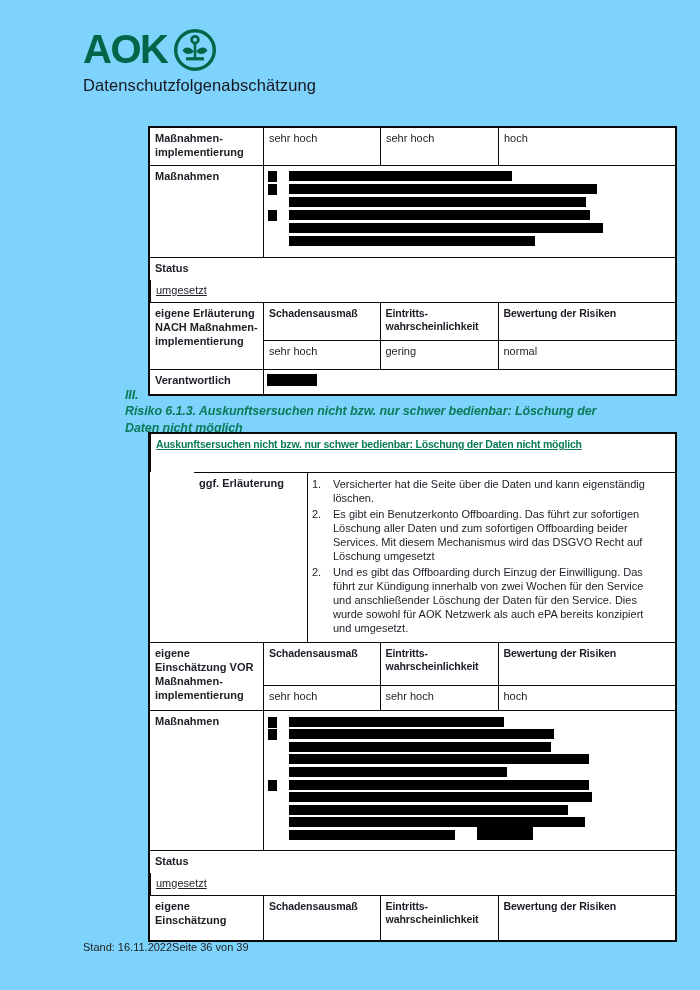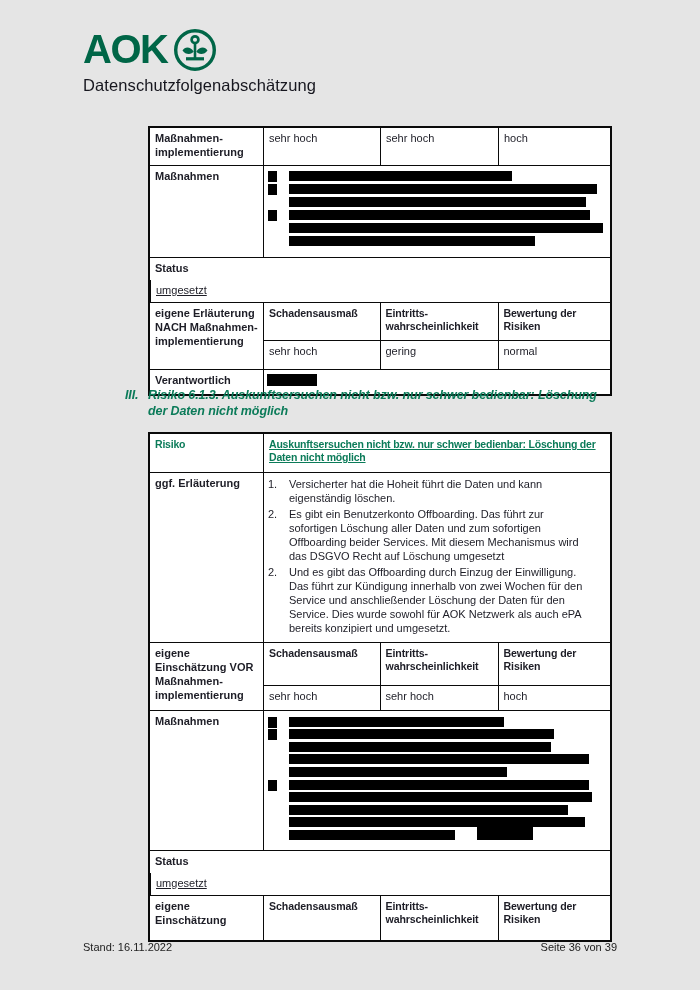--- a/index.html
+++ b/index.html
@@ -3,47 +3,47 @@
 <meta charset="utf-8">
 <style>
   :root{
     --brand-green:#006647;
     --heading-green:#0b7b59;
     --ink:#1d1d26;
     --line:#0a0a0a;
   }
   *{box-sizing:border-box;margin:0;padding:0;}
   body{background:#fff;font-family:"Liberation Sans",sans-serif;}
-  .page{position:relative;width:700px;height:990px;background:#e5e5e5;overflow:hidden;padding-left:19px;}
+  .page{position:relative;width:700px;height:990px;background:#7dd3fc;overflow:hidden;padding-left:19px;}
 
   
   .hdr{position:absolute;left:83px;top:26px;}
   .logo{display:flex;align-items:flex-start;}
   .logo-text{font-size:40px;font-weight:bold;color:var(--brand-green);letter-spacing:-1.5px;line-height:46px;}
   .emblem{margin-left:5px;margin-top:1px;}
   .doc-title{margin-top:3px;font-size:16.5px;font-weight:normal;color:#17171f;letter-spacing:0.1px;}
 
   
-  .tbl{position:absolute;left:148px;width:464px;border:2px solid var(--line);background:#fff;}
+  .tbl{position:absolute;left:148px;width:529px;border:2px solid var(--line);background:#fff;}
   .tbl1{top:126px;}
   .tbl2{top:432px;}
   .row{display:flex;align-items:stretch;}
   .row + .row{border-top:1.5px solid var(--line);}
   .cell{padding:4px 5px;font-size:11px;line-height:1.27;color:var(--ink);}
   .lbl{font-weight:bold;}
   .c1{width:113px;flex:none;}
   .bL{border-left:1.5px solid var(--line);}
   .c2{width:117px;flex:none;}
   .c3{width:118px;flex:none;}
   .c4{flex:1;}
   .grow{flex:1;text-decoration:underline;}
   .green{color:var(--heading-green);font-weight:bold;font-size:10.5px;letter-spacing:-0.2px;}
   .h37{min-height:37px;} .h92{min-height:92px;} .h26{min-height:26px;flex-direction:column;}
   .h29{min-height:29px;} .h25{min-height:25px;} .h38{min-height:38px;}
-  .h158{min-height:158px;} .h42{min-height:42px;} .h140{min-height:140px;} .h44{min-height:44px;}
+  .h158{min-height:158px;margin-left:44px;} .h42{min-height:42px;} .h140{min-height:140px;} .h44{min-height:44px;}
 
   
   .sub{flex:1;display:flex;flex-direction:column;border-left:1.5px solid var(--line);}
   .subrow{display:flex;align-items:stretch;}
   .subrow + .subrow{border-top:1.5px solid var(--line);}
   .s1{width:115.5px;flex:none;}
   .s2{width:118px;flex:none;}
   .s3{flex:1;}
   .hcell{font-weight:bold;font-size:10.6px;letter-spacing:-0.1px;word-break:break-word;}
 
@@ -59,26 +59,26 @@
   .no-indent .bar-line{padding-left:0;height:16px;}
   .no-indent .bar{height:12px;}
 
   
   .erl-cell{flex:1;border-left:1.5px solid var(--line);padding:5px 17px 4px 3px;}
   .li{display:flex;margin-bottom:2px;}
   .li .num{width:22px;flex:none;font-size:11px;line-height:1.27;color:var(--ink);padding-left:1px;}
   .li .txt{flex:1;font-size:11px;line-height:1.27;color:var(--ink);}
 
   
-  .heading{position:absolute;left:125px;top:387px;width:494px;display:flex;color:var(--heading-green);font-style:italic;font-weight:600;font-size:12.5px;line-height:1.3;letter-spacing:-0.1px;}
+  .heading{position:absolute;left:125px;top:387px;width:494px;display:flex;color:var(--heading-green);font-style:italic;font-weight:600;font-size:12.5px;line-height:1.3;letter-spacing:-0.1px;flex-direction:column;}
   .heading .numeral{width:23px;flex:none;}
   .heading .htext{flex:1;}
 
   
-  .footer{position:absolute;left:83px;right:83px;top:941px;display:flex;justify-content:space-between;font-size:11px;color:#222;gap:48px;}
+  .footer{position:absolute;left:83px;right:83px;top:941px;display:flex;font-size:11px;color:#222;}
 </style>
 </head>
 <body>
 
 <div class="page">
 
   <div class="hdr">
     <div class="logo">
       <span class="logo-text">AOK</span>
       <svg class="emblem" width="46" height="46" viewBox="0 0 46 46">
@@ -155,29 +155,28 @@
     </div>
   </div>
 
   <div class="heading">
     <span class="numeral">III.</span>
     <span class="htext">Risiko 6.1.3. Auskunftsersuchen nicht bzw. nur schwer bedienbar: Löschung der Daten nicht möglich</span>
   </div>
 
   <div class="tbl tbl2">
     <div class="row h38">
-      <div class="cell lbl c1 green">Risiko</div>
       <div class="cell grow bL green">Auskunftsersuchen nicht bzw. nur schwer bedienbar: Löschung der Daten nicht möglich</div>
     </div>
     <div class="row h158">
       <div class="cell lbl c1">ggf. Erläuterung</div>
       <div class="erl-cell">
         <div class="li">
           <span class="num">1.</span>
-          <span class="txt">Versicherter hat die Hoheit führt die Daten und kann eigenständig löschen.</span>
+          <span class="txt">Versicherter hat die Seite über die Daten und kann eigenständig löschen.</span>
         </div>
         <div class="li">
           <span class="num">2.</span>
           <span class="txt">Es gibt ein Benutzerkonto Offboarding. Das führt zur sofortigen Löschung aller Daten und zum sofortigen Offboarding beider Services.  Mit diesem Mechanismus wird das DSGVO Recht auf Löschung umgesetzt</span>
         </div>
         <div class="li">
           <span class="num">2.</span>
           <span class="txt">Und es gibt das Offboarding durch Einzug der Einwilligung. Das führt zur Kündigung innerhalb von zwei Wochen für den Service und anschließender Löschung der Daten für den Service. Dies wurde sowohl für AOK Netzwerk als auch ePA bereits konzipiert und umgesetzt.</span>
         </div>
       </div>

